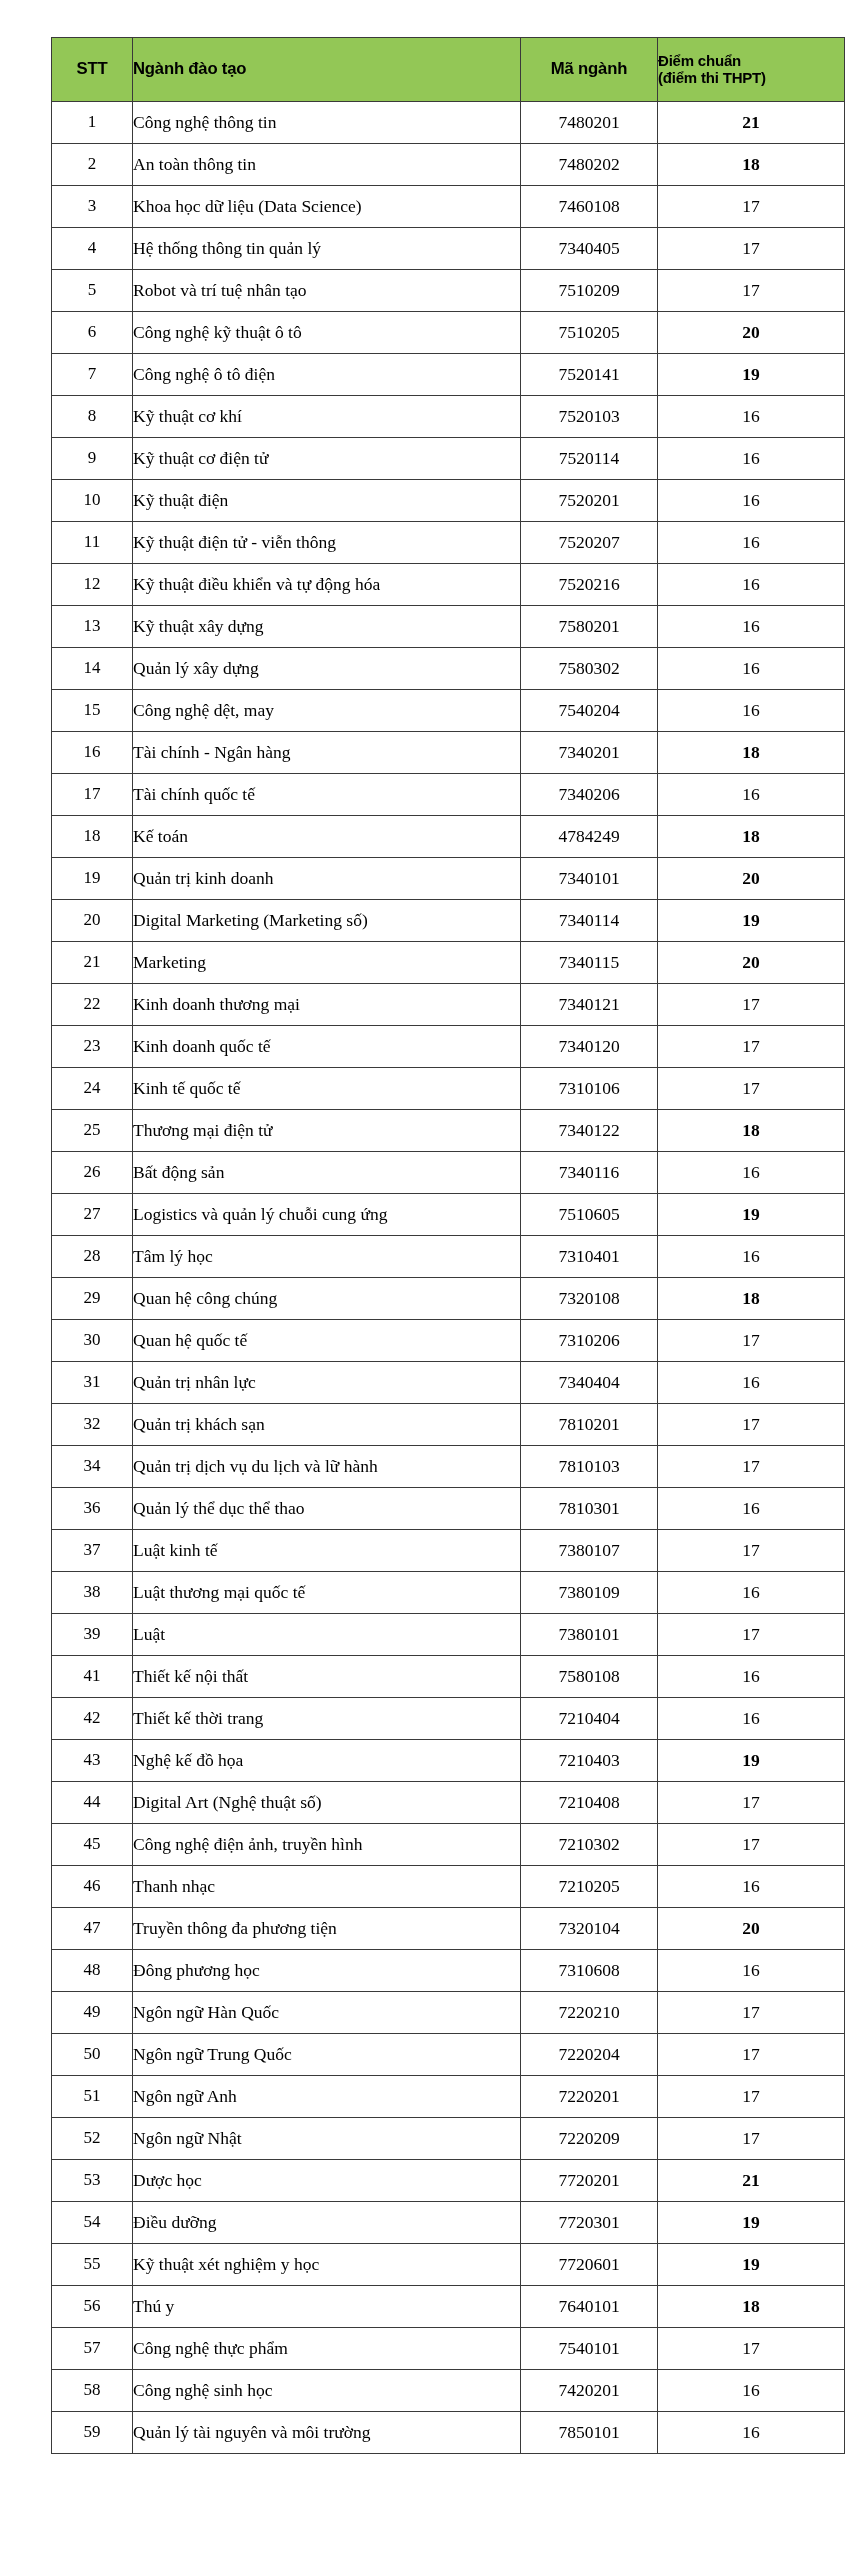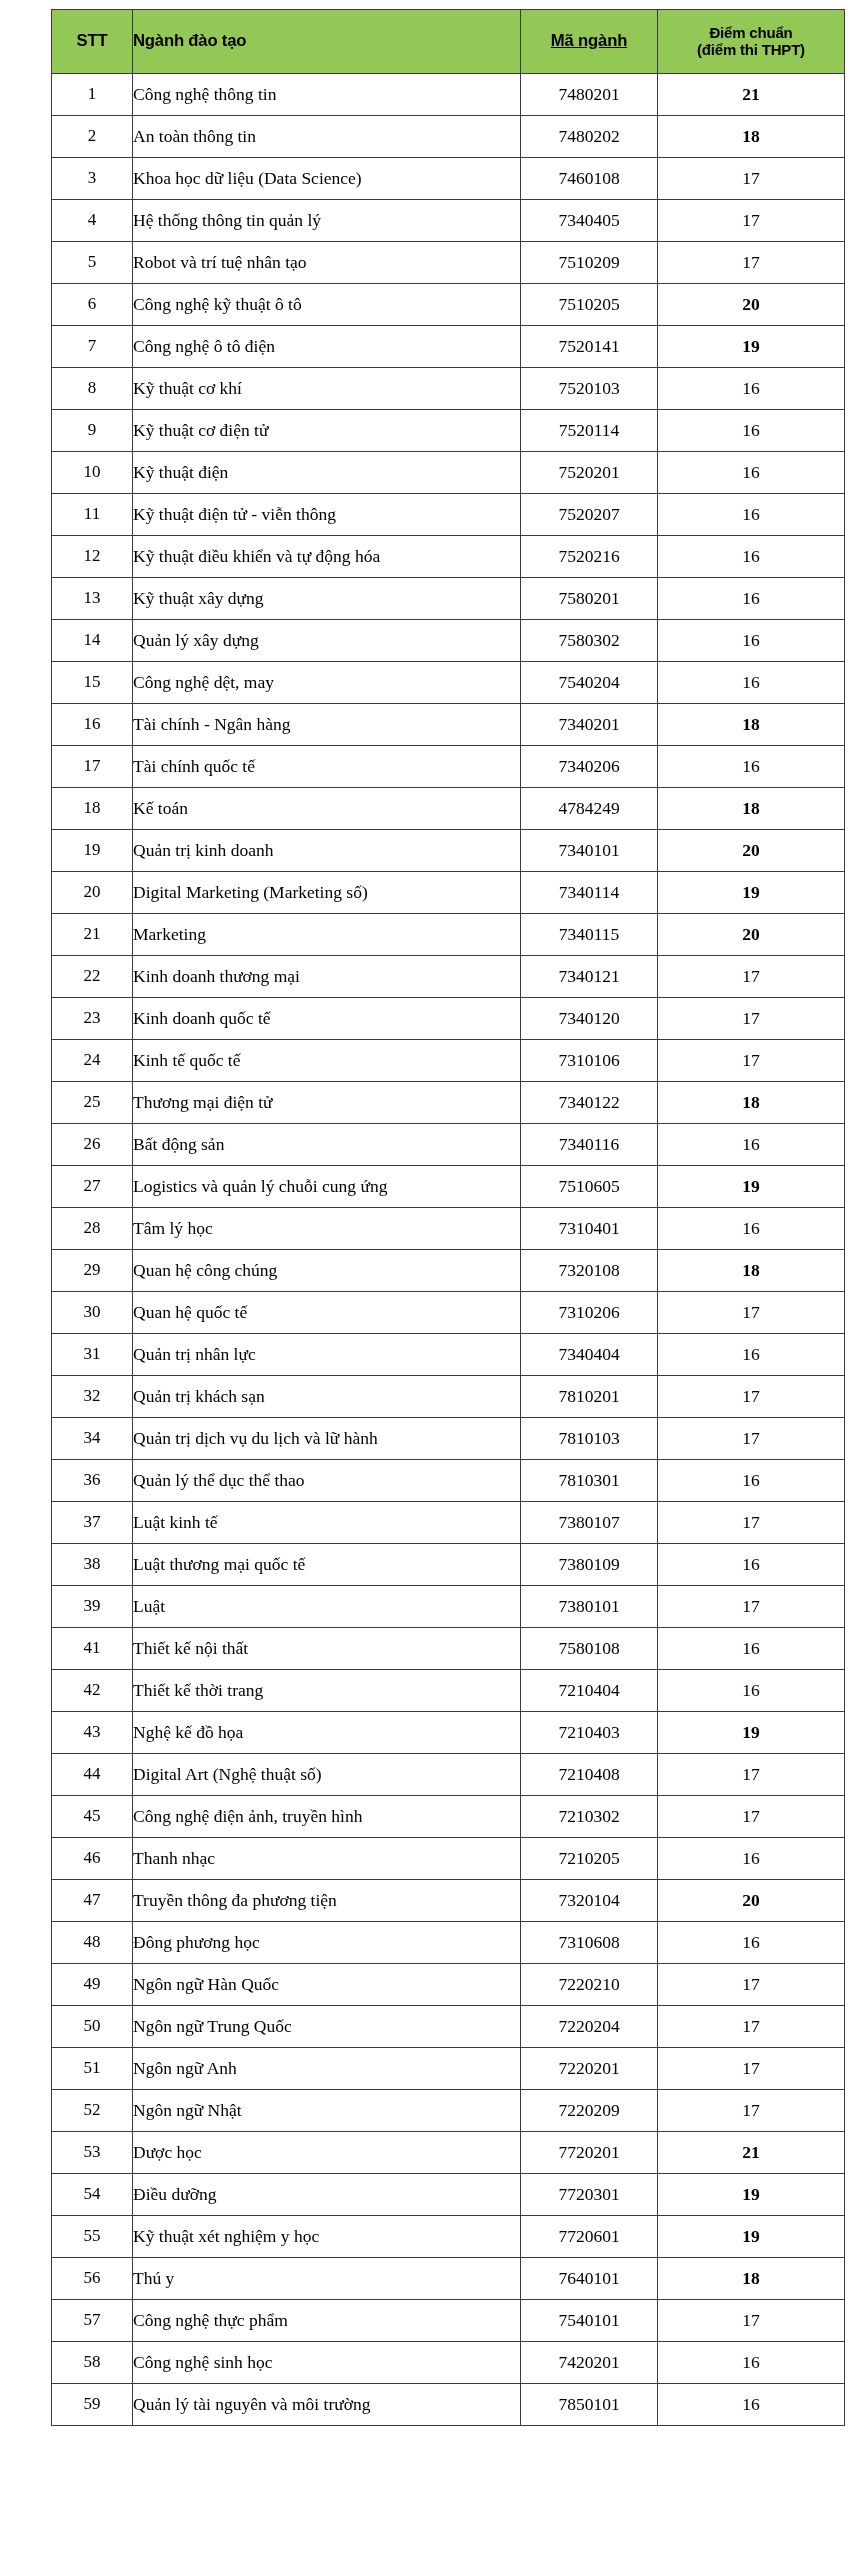--- a/index.html
+++ b/index.html
@@ -24,20 +24,21 @@
     position: absolute;
     left: 51px;
     top: 8.6px;
     width: 792px;
   }
   table.score-table {
     border-collapse: collapse;
     table-layout: fixed;
     width: 792px;
     background: #ffffff;
+    margin-top: 28px;
   }
   table.score-table col.c-stt   { width: 81px; }
   table.score-table col.c-name  { width: 388px; }
   table.score-table col.c-code  { width: 137px; }
   table.score-table col.c-score { width: 187px; }
 
   table.score-table th,
   table.score-table td {
     border: 1.1px solid #3a3a3a;
     padding: 0;
@@ -48,22 +49,22 @@
     font-family: "Liberation Sans", "DejaVu Sans", sans-serif;
     font-weight: bold;
     font-size: 16.7px;
     color: #000000;
     height: 63px;
     line-height: 1.12;
     letter-spacing: -0.2px;
   }
   th.h-stt    { text-align: center; }
   th.h-name   { text-align: left; padding-left: 11px; }
-  th.h-code   { text-align: center; text-decoration: underline; }
-  th.h-score  { text-align: center; font-size: 15px; line-height: 1.16; }
+  th.h-code   { text-align: center; }
+  th.h-score  { text-align: left; font-size: 15px; line-height: 1.16; }
 
   tbody td {
     height: 41px;
     font-size: 17.5px;
     color: #000000;
     font-family: "Liberation Serif", "DejaVu Serif", serif;
   }
   td.c-stt   { text-align: center; font-size: 17px; }
   td.c-name  { text-align: left; padding-left: 11px; }
   td.c-code  { text-align: center; }

